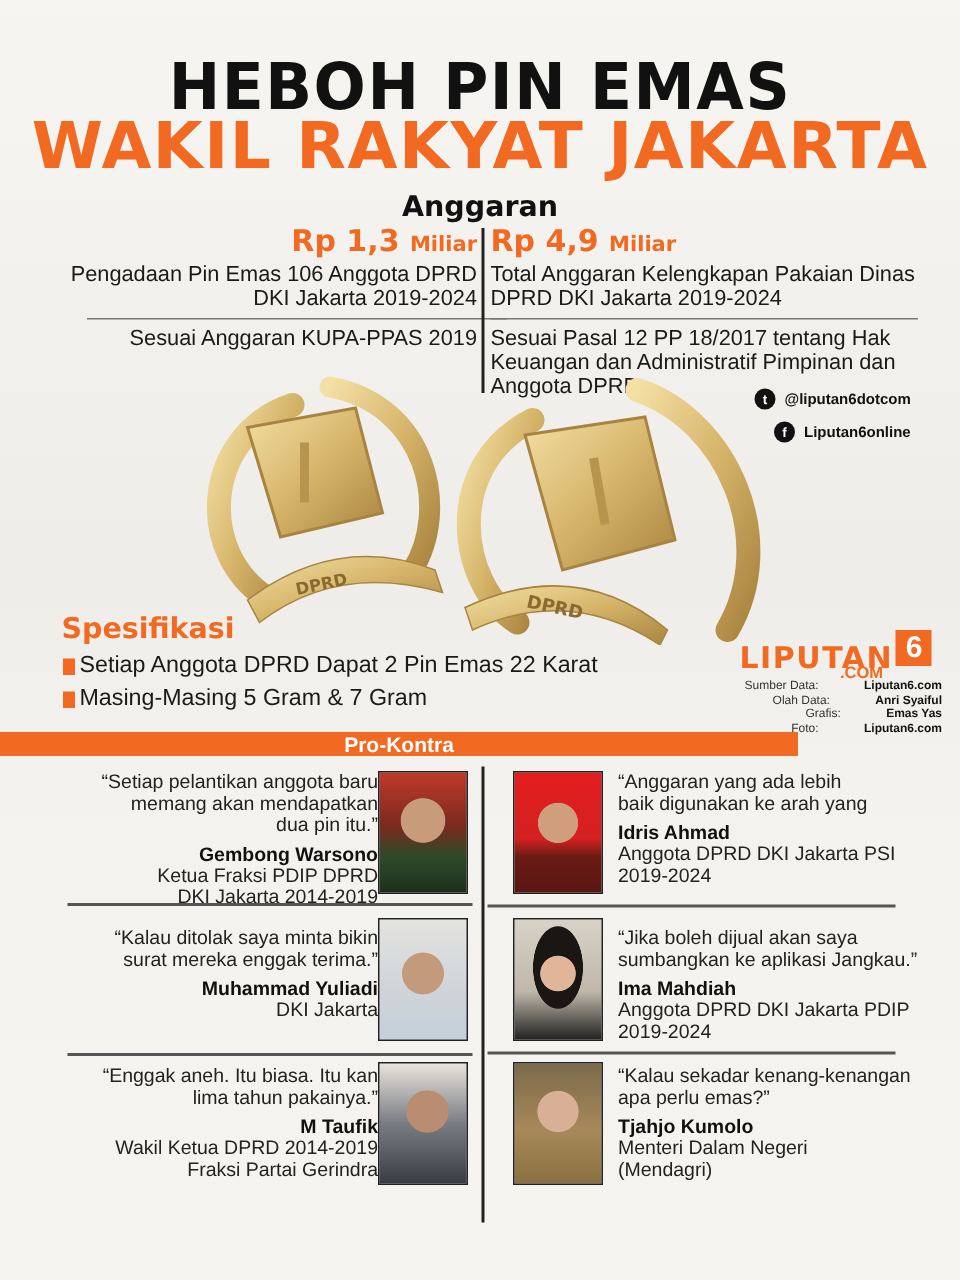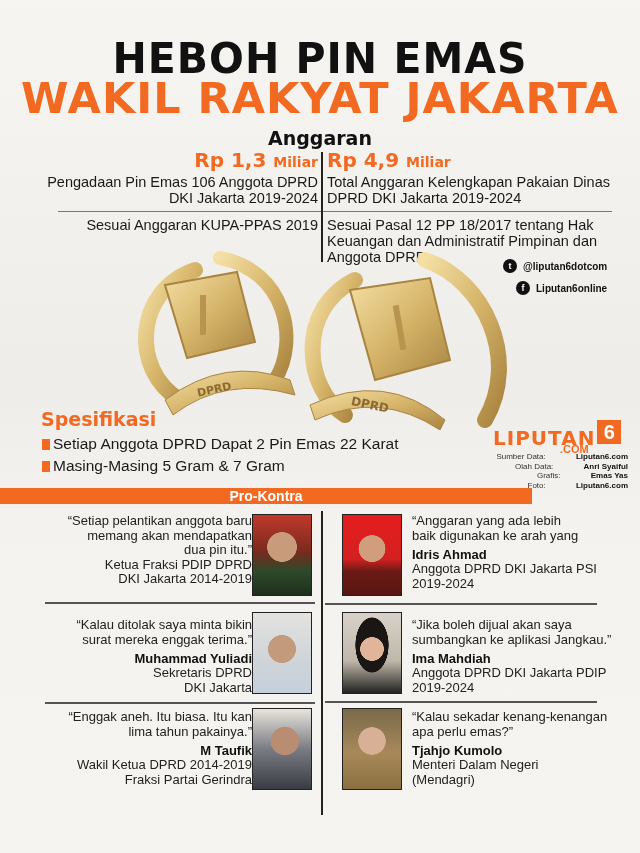--- a/index.html
+++ b/index.html
@@ -195,33 +195,33 @@
     <span class="pk-label">Pro-Kontra</span>
   </div>
 
   <div class="v-divider-bottom"></div>
 
   <div class="card left" style="top:514px;">
     <div class="text">
       <div class="quote">“Setiap pelantikan anggota baru</div>
       <div class="quote">memang akan mendapatkan</div>
       <div class="quote">dua pin itu.”</div>
+      <div class="name">Gembong Warsono</div>
       <div class="role">Ketua Fraksi PDIP DPRD</div>
       <div class="role">DKI Jakarta 2014-2019</div>
     </div>
     <div class="photo ph-1"></div>
   </div>
   <div class="card-rule" style="left:45px; top:602px; width:270px;"></div>
 
   <div class="card left" style="top:612px;">
     <div class="text" style="top:6px;">
       <div class="quote">“Kalau ditolak saya minta bikin</div>
       <div class="quote">surat mereka enggak terima.”</div>
       <div class="name">Muhammad Yuliadi</div>
-      <div class="role">Sekretaris DPRD</div>
       <div class="role">DKI Jakarta</div>
     </div>
     <div class="photo ph-3"></div>
   </div>
   <div class="card-rule" style="left:45px; top:702px; width:270px;"></div>
 
   <div class="card left" style="top:708px;">
     <div class="text" style="top:2px;">
       <div class="quote">“Enggak aneh. Itu biasa. Itu kan</div>
       <div class="quote">lima tahun pakainya.”</div>

